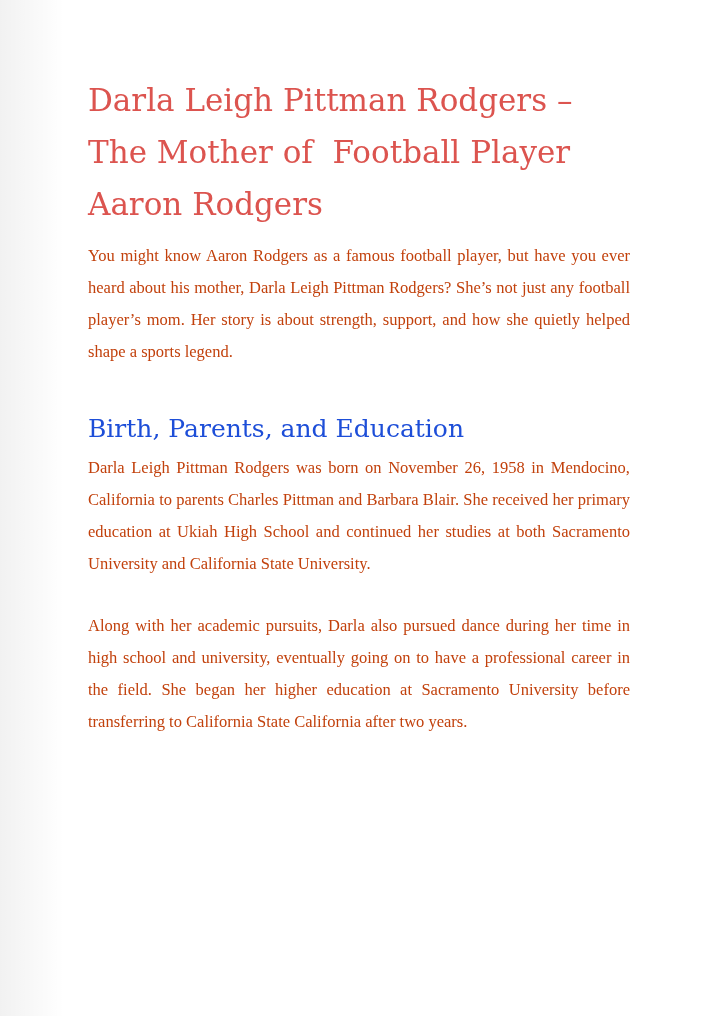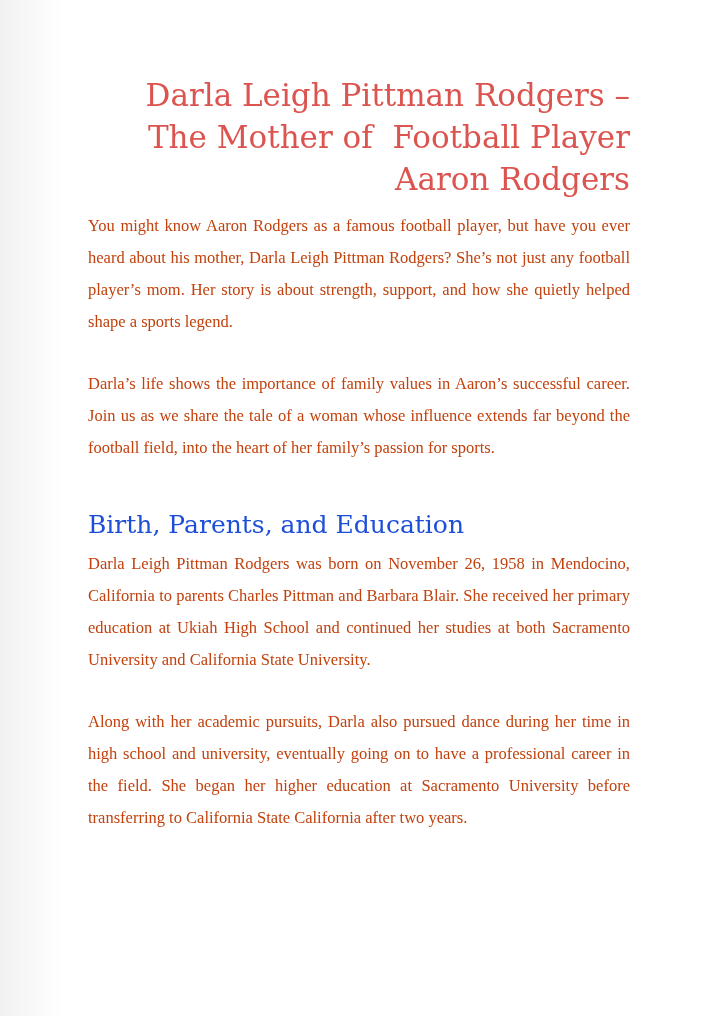--- a/index.html
+++ b/index.html
@@ -24,27 +24,26 @@
     width: 64px;
     background: linear-gradient(to right, rgba(0,0,0,0.055), rgba(0,0,0,0));
     pointer-events: none;
   }
   .content {
     padding: 74px 90px 0 88px;
   }
   h1.article-title {
     font-family: "DejaVu Serif", "Liberation Serif", serif;
     font-size: 31px;
-    line-height: 42px;
+    line-height: 52px;
     font-weight: 400;
     color: #dc544f;
     margin: 0 0 10px 0;
     white-space: pre-wrap; 
     letter-spacing: 0px;
-    text-align: right;
   }
   p.body-para {
     font-size: 16.5px;
     line-height: 32px;
     color: #c2410c;
     text-align: justify;
     margin: 0 0 30px 0;
   }
   h2.section-heading {
     font-family: "DejaVu Serif", "Liberation Serif", serif;
@@ -58,21 +57,20 @@
 </head>
 <body>
 
 <div class="page">
   <div class="content">
 
     <h1 class="article-title">Darla Leigh Pittman Rodgers – The Mother of  Football Player Aaron Rodgers</h1>
 
     <p class="body-para">You might know Aaron Rodgers as a famous football player, but have you ever heard about his mother, Darla Leigh Pittman Rodgers? She’s not just any football player’s mom. Her story is about strength, support, and how she quietly helped shape a sports legend.</p>
 
-    <p class="body-para">Darla’s life shows the importance of family values in Aaron’s successful career. Join us as we share the tale of a woman whose influence extends far beyond the football field, into the heart of her family’s passion for sports.</p>
 
     <h2 class="section-heading">Birth, Parents, and Education</h2>
 
     <p class="body-para">Darla Leigh Pittman Rodgers was born on November 26, 1958 in Mendocino, California to parents Charles Pittman and Barbara Blair. She received her primary education at Ukiah High School and continued her studies at both Sacramento University and California State University.</p>
 
     <p class="body-para">Along with her academic pursuits, Darla also pursued dance during her time in high school and university, eventually going on to have a professional career in the field. She began her higher education at Sacramento University before transferring to California State California after two years.</p>
 
   </div>
 </div>
 

